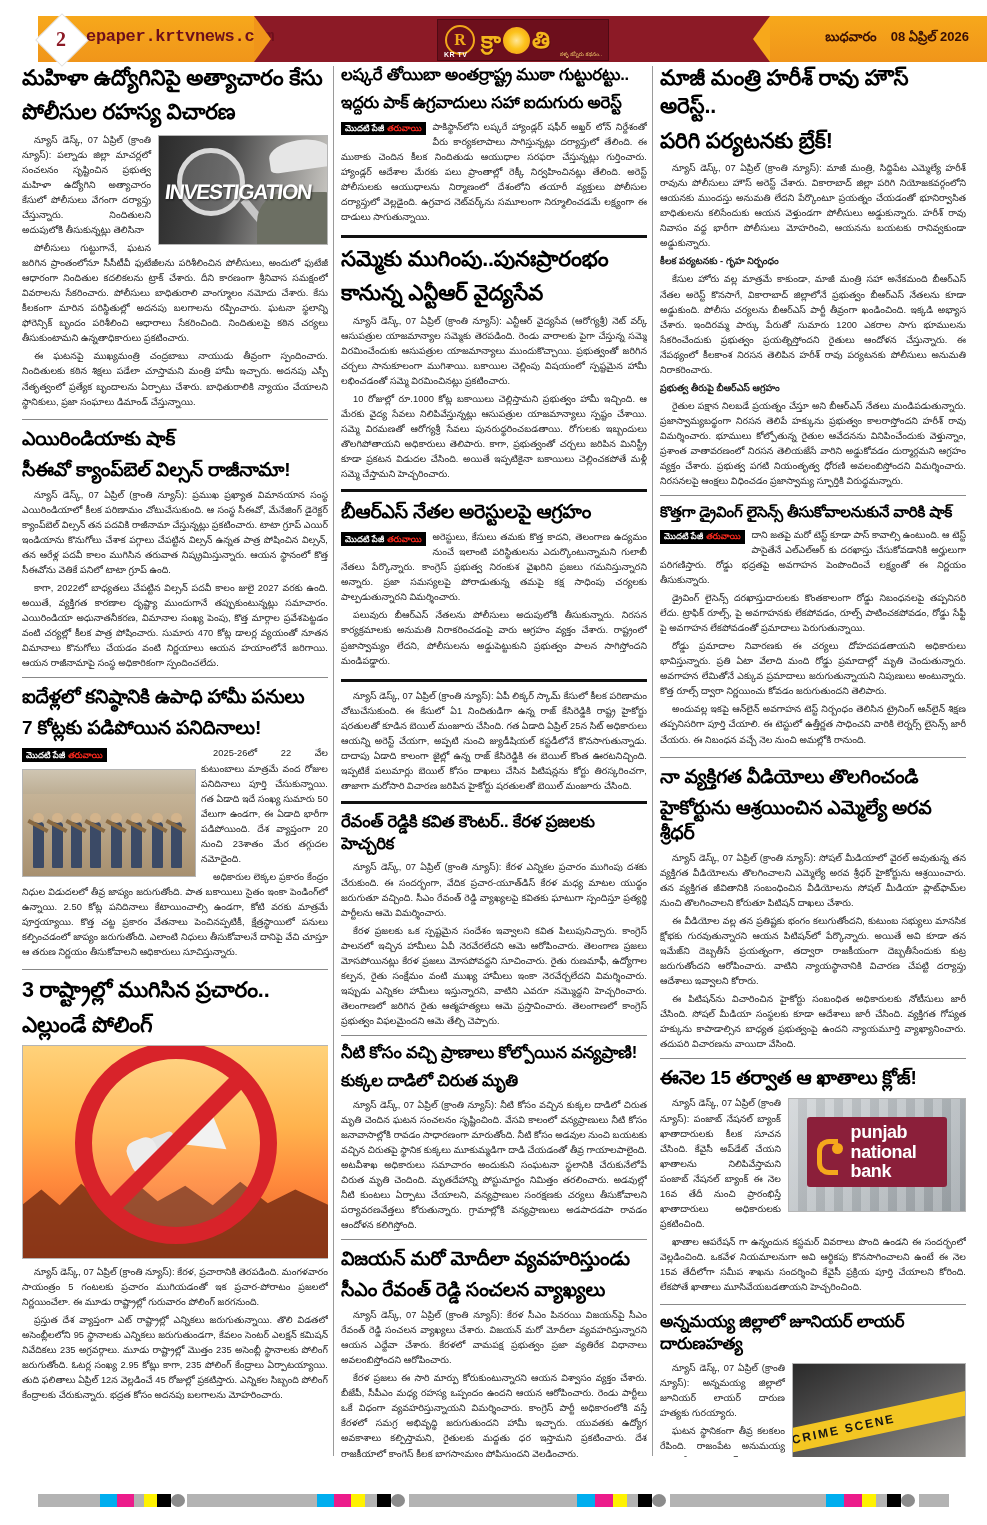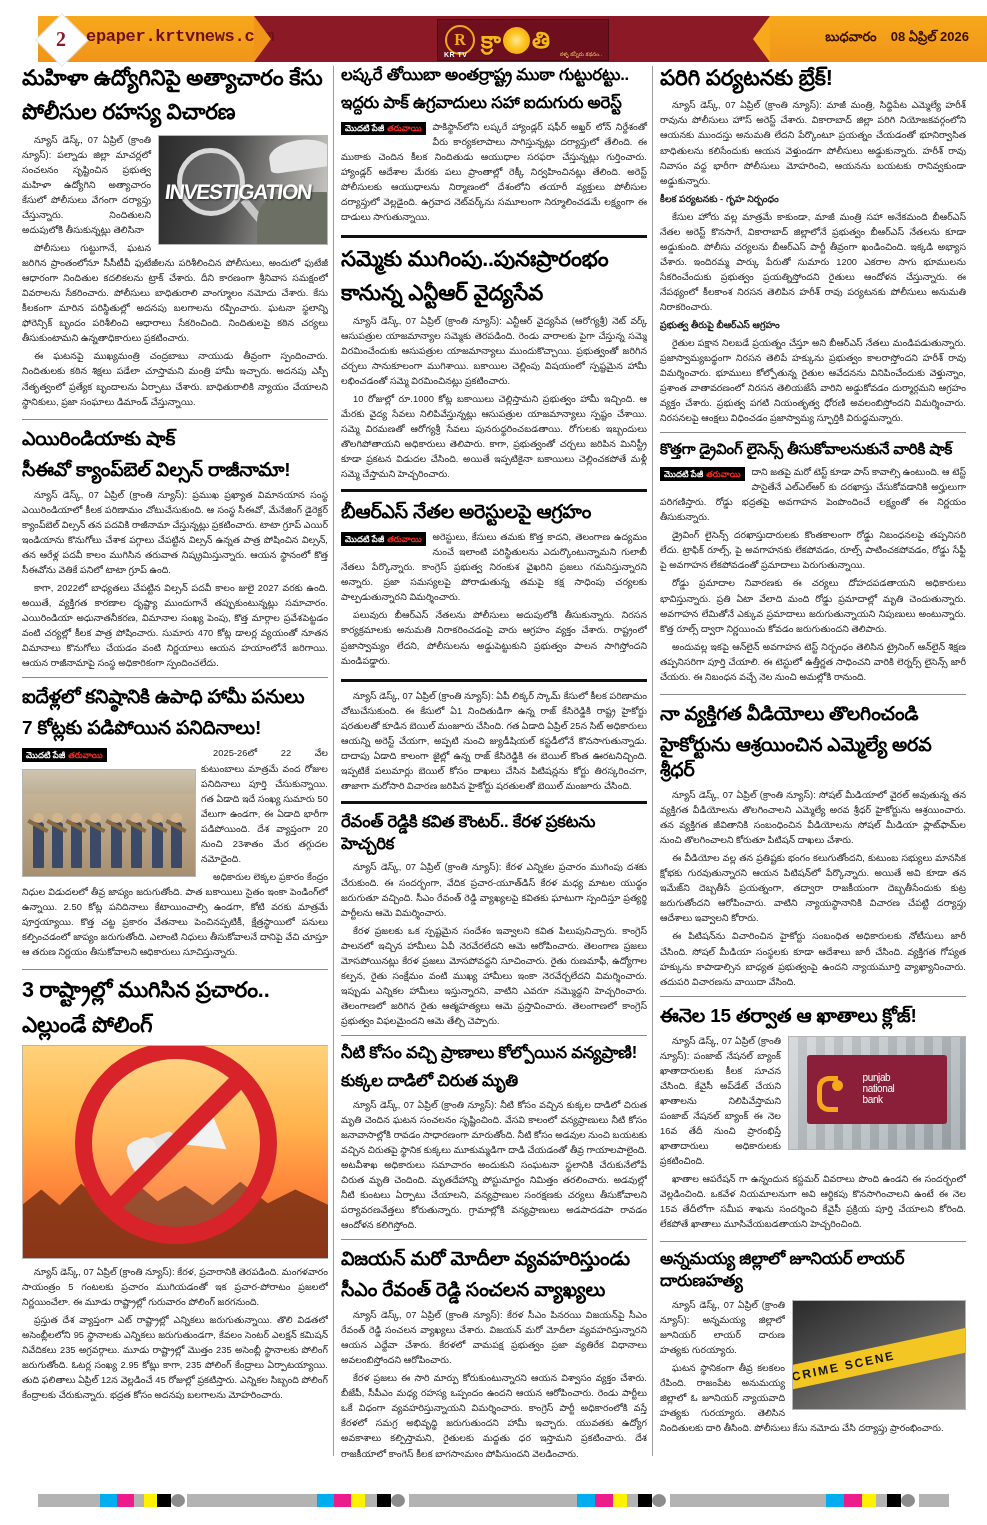--- a/index.html
+++ b/index.html
@@ -411,24 +411,24 @@
   }
   .ph-pnb .pnb-mark::after {
     content:"";
     position:absolute; right:0; top:6px;
     width: 11px; height: 11px;
     border-radius: 50%;
     background: #f5a81c;
   }
   .ph-pnb .pnb-text {
     color: #ffffff;
-    font-size: 10px;
+    font-size: 18px;
     line-height: 1.06;
-    font-weight: normal;
-    margin-left: 20px;
+    font-weight: bold;
+    margin-left: 8px;
     letter-spacing: -0.4px;
   }
   .ph-pnb .pnb-glass {
     position:absolute; left:0; top:0; width:100%; height:100%;
     background: repeating-linear-gradient(90deg, rgba(255,255,255,.18) 0 9px, rgba(0,0,0,.05) 9px 18px);
     pointer-events:none;
   }
 
   
   .ph-crime {
@@ -628,21 +628,21 @@
 
     <div class="art">
       <div class="body">
         <p>న్యూస్ డెస్క్, 07 ఏప్రిల్ (క్రాంతి న్యూస్): ఏపీ లిక్కర్ స్కామ్ కేసులో కీలక పరిణామం చోటుచేసుకుంది. ఈ కేసులో ఏ1 నిందితుడిగా ఉన్న రాజ్ కేసిరెడ్డికి రాష్ట్ర హైకోర్టు షరతులతో కూడిన బెయిల్ మంజూరు చేసింది. గత ఏడాది ఏప్రిల్ 25న సిట్ అధికారులు ఆయన్ని అరెస్ట్ చేయగా, అప్పటి నుంచి జ్యుడీషియల్ కస్టడీలోనే కొనసాగుతున్నాడు. దాదాపు ఏడాది కాలంగా జైల్లో ఉన్న రాజ్ కేసిరెడ్డికి ఈ బెయిల్ కొంత ఊరటనిచ్చింది. ఇప్పటికే పలుమార్లు బెయిల్ కోసం దాఖలు చేసిన పిటిషన్లను కోర్టు తిరస్కరించగా, తాజాగా మరోసారి విచారణ జరిపిన హైకోర్టు షరతులతో బెయిల్ మంజూరు చేసింది.</p>
       </div>
     </div>
 
     <div class="hr-thick"></div>
 
     <div class="art">
-      <div class="headline h-md">రేవంత్ రెడ్డికి కవిత కౌంటర్.. కేరళ ప్రకటను హెచ్చరిక</div>
+      <div class="headline h-md">రేవంత్ రెడ్డికి కవిత కౌంటర్.. కేరళ ప్రజలకు హెచ్చరిక</div>
       <div class="body">
         <p>న్యూస్ డెస్క్, 07 ఏప్రిల్ (క్రాంతి న్యూస్): కేరళ ఎన్నికల ప్రచారం ముగింపు దశకు చేరుకుంది. ఈ సందర్భంగా, వేదిక ప్రచార-యూత్‌డిస్ కేరళ మధ్య మాటల యుద్ధం జరుగుతూ వచ్చింది. సీఎం రేవంత్ రెడ్డి వ్యాఖ్యలపై కవితకు ఘాటుగా స్పందిస్తూ ప్రత్యర్థి పార్టీలను ఆమె విమర్శించారు.</p>
         <p>కేరళ ప్రజలకు ఒక స్పష్టమైన సందేశం ఇవ్వాలని కవిత పిలుపునిచ్చారు. కాంగ్రెస్ పాలనలో ఇచ్చిన హామీలు ఏవీ నెరవేరలేదని ఆమె ఆరోపించారు. తెలంగాణ ప్రజలు మోసపోయినట్లు కేరళ ప్రజలు మోసపోవద్దని సూచించారు. రైతు రుణమాఫీ, ఉద్యోగాల కల్పన, రైతు సంక్షేమం వంటి ముఖ్య హామీలు ఇంకా నెరవేర్చలేదని విమర్శించారు. ఇప్పుడు ఎన్నికల హామీలు ఇస్తున్నారని, వాటిని ఎవరూ నమ్మొద్దని హెచ్చరించారు. తెలంగాణలో జరిగిన రైతు ఆత్మహత్యలు ఆమె ప్రస్తావించారు. తెలంగాణలో కాంగ్రెస్ ప్రభుత్వం విఫలమైందని ఆమె తేల్చి చెప్పారు.</p>
       </div>
     </div>
 
     <div class="hr-thin"></div>
 
     <div class="art">
       <div class="headline h-md">నీటి కోసం వచ్చి ప్రాణాలు కోల్పోయిన వన్యప్రాణి!</div>
@@ -661,20 +661,21 @@
         <p>న్యూస్ డెస్క్, 07 ఏప్రిల్ (క్రాంతి న్యూస్): కేరళ సీఎం పినరయి విజయన్‌పై సీఎం రేవంత్ రెడ్డి సంచలన వ్యాఖ్యలు చేశారు. విజయన్ మరో మోదీలా వ్యవహరిస్తున్నారని ఆయన ఎద్దేవా చేశారు. కేరళలో వామపక్ష ప్రభుత్వం ప్రజా వ్యతిరేక విధానాలు అవలంబిస్తోందని ఆరోపించారు.</p>
         <p>కేరళ ప్రజలు ఈ సారి మార్పు కోరుకుంటున్నారని ఆయన విశ్వాసం వ్యక్తం చేశారు. బీజేపీ, సీపీఎం మధ్య రహస్య ఒప్పందం ఉందని ఆయన ఆరోపించారు. రెండు పార్టీలు ఒకే విధంగా వ్యవహరిస్తున్నాయని విమర్శించారు. కాంగ్రెస్ పార్టీ అధికారంలోకి వస్తే కేరళలో సమగ్ర అభివృద్ధి జరుగుతుందని హామీ ఇచ్చారు. యువతకు ఉద్యోగ అవకాశాలు కల్పిస్తామని, రైతులకు మద్దతు ధర ఇస్తామని ప్రకటించారు. దేశ రాజకీయాల్లో కాంగ్రెస్ కీలక భాగస్వామ్యం పోషిస్తుందని వెల్లడించారు.</p>
       </div>
     </div>
 
   </div>
 
   <div class="col" id="col-right">
 
     <div class="art">
+      <div class="headline h-xl">మాజీ మంత్రి హరీశ్ రావు హౌస్ అరెస్ట్..</div>
       <div class="headline h-xl">పరిగి పర్యటనకు బ్రేక్!</div>
       <div class="body">
         <p>న్యూస్ డెస్క్, 07 ఏప్రిల్ (క్రాంతి న్యూస్): మాజీ మంత్రి, సిద్దిపేట ఎమ్మెల్యే హరీశ్ రావును పోలీసులు హౌస్ అరెస్ట్ చేశారు. వికారాబాద్ జిల్లా పరిగి నియోజకవర్గంలోని ఆయనకు ముందస్తు అనుమతి లేదని పేర్కొంటూ ప్రయత్నం చేయడంతో భూనిర్వాసిత బాధితులను కలిసేందుకు ఆయన వెళ్తుండగా పోలీసులు అడ్డుకున్నారు. హరీశ్ రావు నివాసం వద్ద భారీగా పోలీసులు మోహరించి, ఆయనను బయటకు రానివ్వకుండా అడ్డుకున్నారు.</p>
         <p style="text-indent:0;font-weight:bold;text-align:left;">కీలక పర్యటనకు - గృహ నిర్బంధం</p>
         <p>కేసుల హోరు వల్ల మాత్రమే కాకుండా, మాజీ మంత్రి సహా అనేకమంది బీఆర్ఎస్ నేతల అరెస్ట్ కొనసాగే, వికారాబాద్ జిల్లాలోనే ప్రభుత్వం బీఆర్ఎస్ నేతలను కూడా అడ్డుకుంది. పోలీసు చర్యలను బీఆర్ఎస్ పార్టీ తీవ్రంగా ఖండించింది. ఇక్కడి అభ్యాస చేశారు. ఇందిరమ్మ పార్కు పేరుతో సుమారు 1200 ఎకరాల సాగు భూములను సేకరించేందుకు ప్రభుత్వం ప్రయత్నిస్తోందని రైతులు ఆందోళన చేస్తున్నారు. ఈ నేపథ్యంలో కీలకాంశ నిరసన తెలిపిన హరీశ్ రావు పర్యటనకు పోలీసులు అనుమతి నిరాకరించారు.</p>
         <p style="text-indent:0;font-weight:bold;text-align:left;">ప్రభుత్వ తీరుపై బీఆర్ఎస్ ఆగ్రహం</p>
         <p>రైతుల పక్షాన నిలబడే ప్రయత్నం చేస్తూ అని బీఆర్ఎస్ నేతలు మండిపడుతున్నారు. ప్రజాస్వామ్యబద్ధంగా నిరసన తెలిపే హక్కును ప్రభుత్వం కాలరాస్తోందని హరీశ్ రావు విమర్శించారు. భూములు కోల్పోతున్న రైతుల ఆవేదనను వినిపించేందుకు వెళ్తున్నాం, ప్రశాంత వాతావరణంలో నిరసన తెలియజేసే వారిని అడ్డుకోవడం దుర్మార్గమని ఆగ్రహం వ్యక్తం చేశారు. ప్రభుత్వ పగటి నియంతృత్వ ధోరణి అవలంబిస్తోందని విమర్శించారు. నిరసనలపై ఆంక్షలు విధించడం ప్రజాస్వామ్య స్ఫూర్తికి విరుద్ధమన్నారు.</p>
       </div>
     </div>
 

